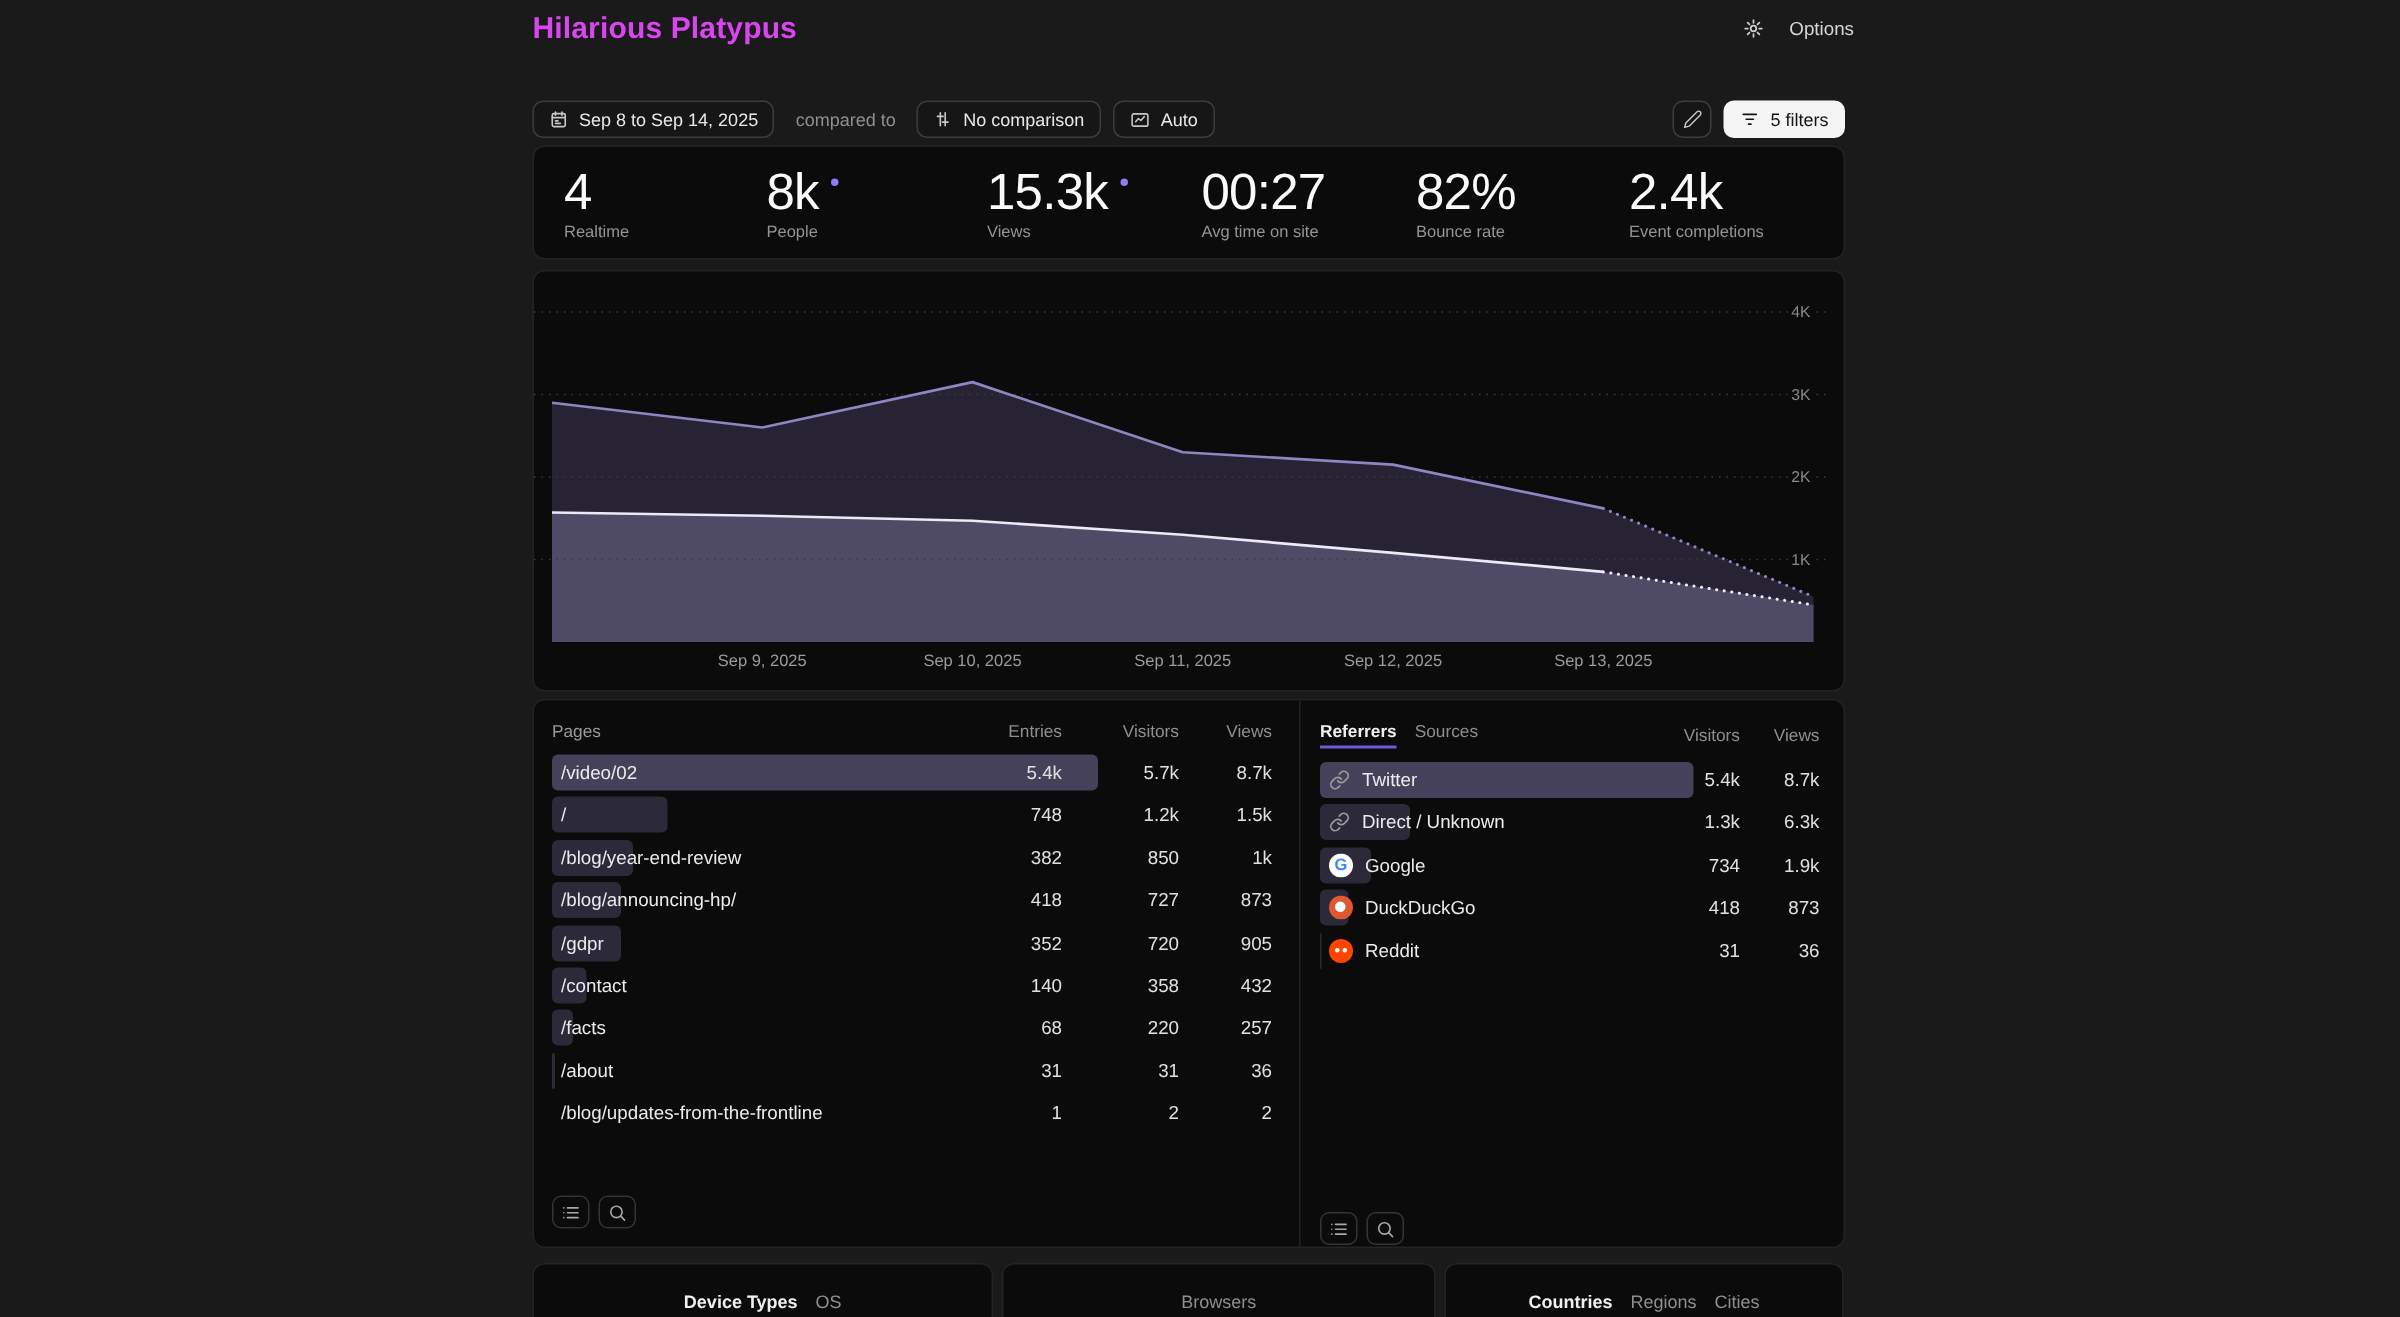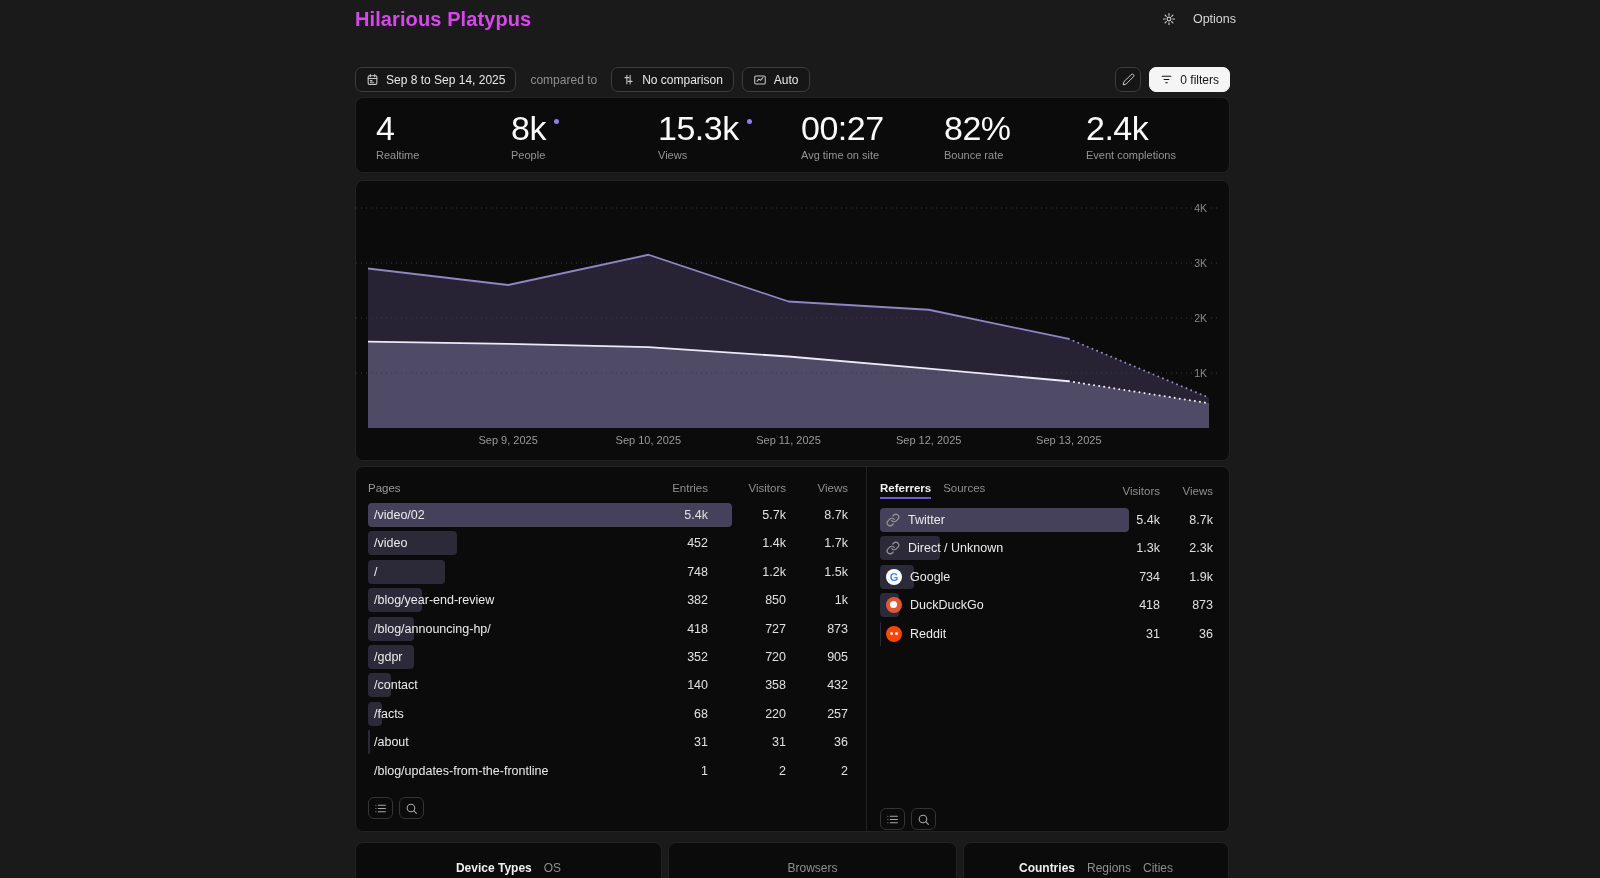--- a/index.html
+++ b/index.html
@@ -142,21 +142,21 @@
             <path d="M17 3a2.85 2.83 0 1 1 4 4L7.5 20.5 2 22l1.5-5.5Z"></path>
           </svg>
         </span>
       </button>
       <button class="btn light">
         <span style="display:flex">
           <svg width="13" height="13" viewBox="0 0 24 24" fill="none" stroke-width="2" stroke-linecap="round">
             <path d="M4 6h16M7.5 12h9M10.5 18h3"></path>
           </svg>
         </span>
-        <span>0 filters</span>
+        <span>5 filters</span>
       </button>
     </div>
   </div>
 
   <div class="card stats" id="stats-row">
       <div class="stat">
         <div class="stat-value-row">
           <div class="stat-value">4</div>
         </div>
         <div class="stat-label">Realtime</div>
@@ -231,29 +231,20 @@
           <div class="row">
             <div class="bar" style="width: 364px;"></div>
             <div class="cells pages-grid">
               <div class="cell-name">/video/02</div>
               <div class="cell-num">5.4k</div>
               <div class="cell-num">5.7k</div>
               <div class="cell-num">8.7k</div>
             </div>
           </div>
           <div class="row">
-            <div class="bar" style="width: 89px;"></div>
-            <div class="cells pages-grid">
-              <div class="cell-name">/video</div>
-              <div class="cell-num">452</div>
-              <div class="cell-num">1.4k</div>
-              <div class="cell-num">1.7k</div>
-            </div>
-          </div>
-          <div class="row">
             <div class="bar" style="width: 77px;"></div>
             <div class="cells pages-grid">
               <div class="cell-name">/</div>
               <div class="cell-num">748</div>
               <div class="cell-num">1.2k</div>
               <div class="cell-num">1.5k</div>
             </div>
           </div>
           <div class="row">
             <div class="bar" style="width: 54px;"></div>
@@ -369,21 +360,21 @@
               <div class="cell-name">
                 <span class="link-ic">
                   <svg width="14" height="14" viewBox="0 0 24 24" fill="none" stroke="currentColor" stroke-width="2" stroke-linecap="round" stroke-linejoin="round">
                     <path d="M10 13a5 5 0 0 0 7.54.54l3-3a5 5 0 0 0-7.07-7.07l-1.72 1.71"></path>
                     <path d="M14 11a5 5 0 0 0-7.54-.54l-3 3a5 5 0 0 0 7.07 7.07l1.71-1.71"></path>
                   </svg>
                 </span>
                 <span>Direct / Unknown</span>
               </div>
               <div class="cell-num">1.3k</div>
-              <div class="cell-num">2.3k</div>
+              <div class="cell-num">6.3k</div>
             </div>
           </div>
           <div class="row">
             <div class="bar" style="width: 34px;"></div>
             <div class="cells refs-grid">
               <div class="cell-name">
                 <span class="favicon google">G</span>
                 <span>Google</span>
               </div>
               <div class="cell-num">734</div>

